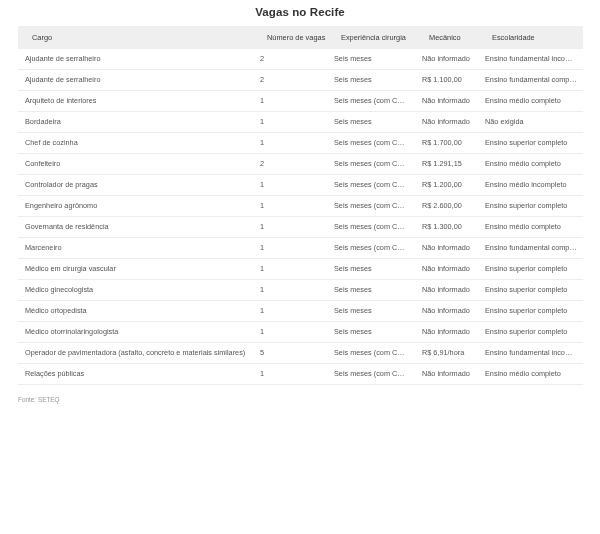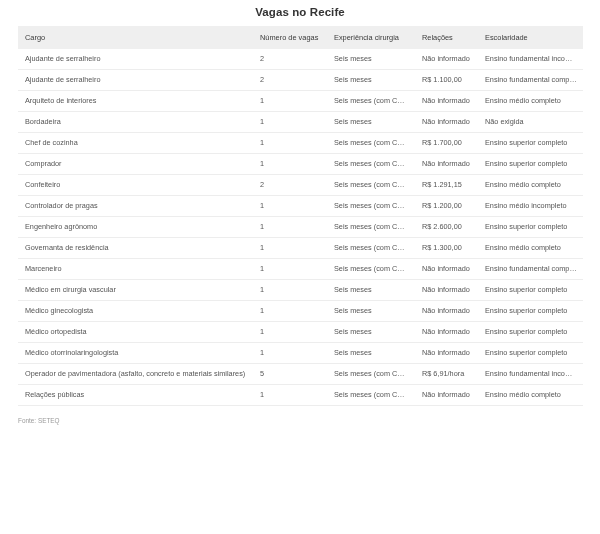--- a/index.html
+++ b/index.html
@@ -36,21 +36,21 @@
     width: 565px;
     border-collapse: collapse;
     table-layout: fixed;
     font-size: 7.3px;
   }
   table.vagas thead th {
     background: #efefef;
     color: #3a3a3a;
     font-weight: normal;
     text-align: left;
-    padding: 7px 6px 7px 7px;
+    padding: 7px 6px 7px 14px;
     font-size: 7.4px;
     vertical-align: middle;
     border: none;
     white-space: nowrap;
   }
   table.vagas tbody td {
     padding: 6px 6px 6px 7px;
     border-bottom: 1px solid #ededed;
     color: #555555;
     vertical-align: middle;
@@ -87,21 +87,21 @@
         <col class="c-vagas">
         <col class="c-exp">
         <col class="c-sal">
         <col class="c-esc">
       </colgroup>
       <thead>
         <tr>
           <th>Cargo</th>
           <th>Número de vagas</th>
           <th>Experiência cirurgia</th>
-          <th>Relações</th>
+          <th>Mecânico</th>
           <th>Escolaridade</th>
         </tr>
       </thead>
       <tbody id="vagas-body">
           <tr>
             <td>Ajudante de serralheiro</td>
             <td>2</td>
             <td>Seis meses</td>
             <td>Não informado</td>
             <td>Ensino fundamental incompleto</td>
@@ -128,27 +128,20 @@
             <td>Não exigida</td>
           </tr>
           <tr>
             <td>Chef de cozinha</td>
             <td>1</td>
             <td>Seis meses (com CTPS)</td>
             <td>R$ 1.700,00</td>
             <td>Ensino superior completo</td>
           </tr>
           <tr>
-            <td>Comprador</td>
-            <td>1</td>
-            <td>Seis meses (com CTPS)</td>
-            <td>Não informado</td>
-            <td>Ensino superior completo</td>
-          </tr>
-          <tr>
             <td>Confeiteiro</td>
             <td>2</td>
             <td>Seis meses (com CTPS)</td>
             <td>R$ 1.291,15</td>
             <td>Ensino médio completo</td>
           </tr>
           <tr>
             <td>Controlador de pragas</td>
             <td>1</td>
             <td>Seis meses (com CTPS)</td>

